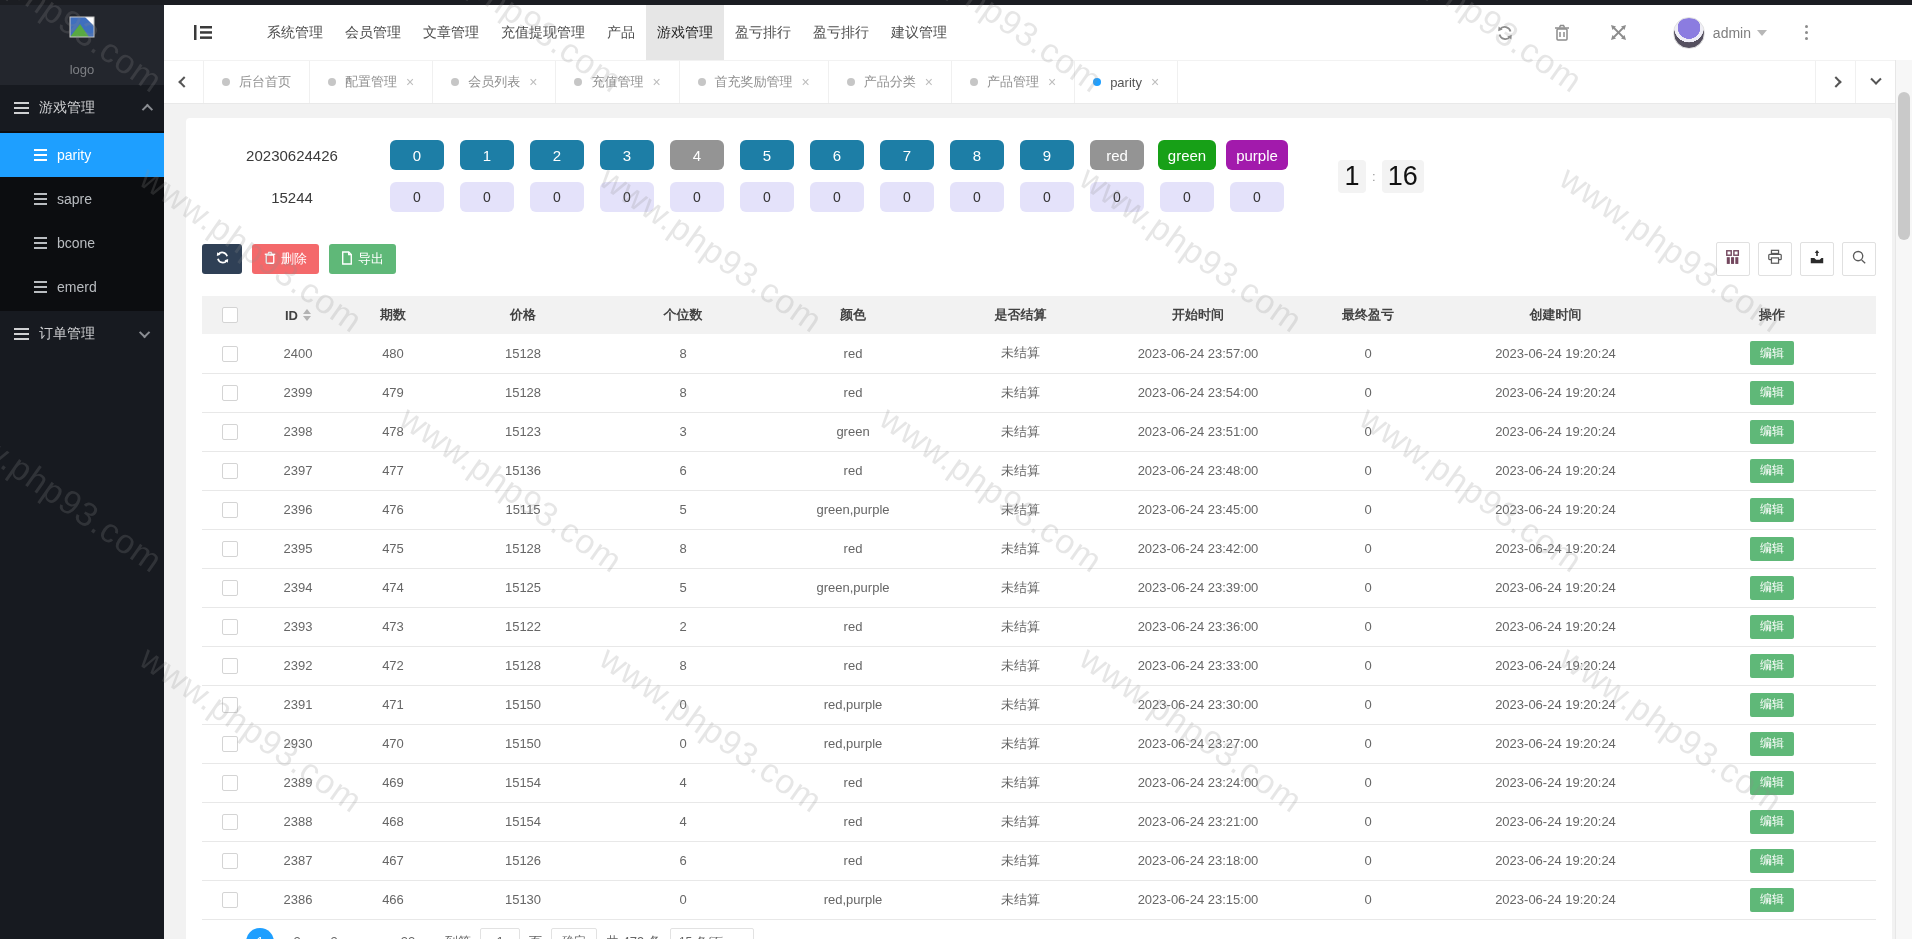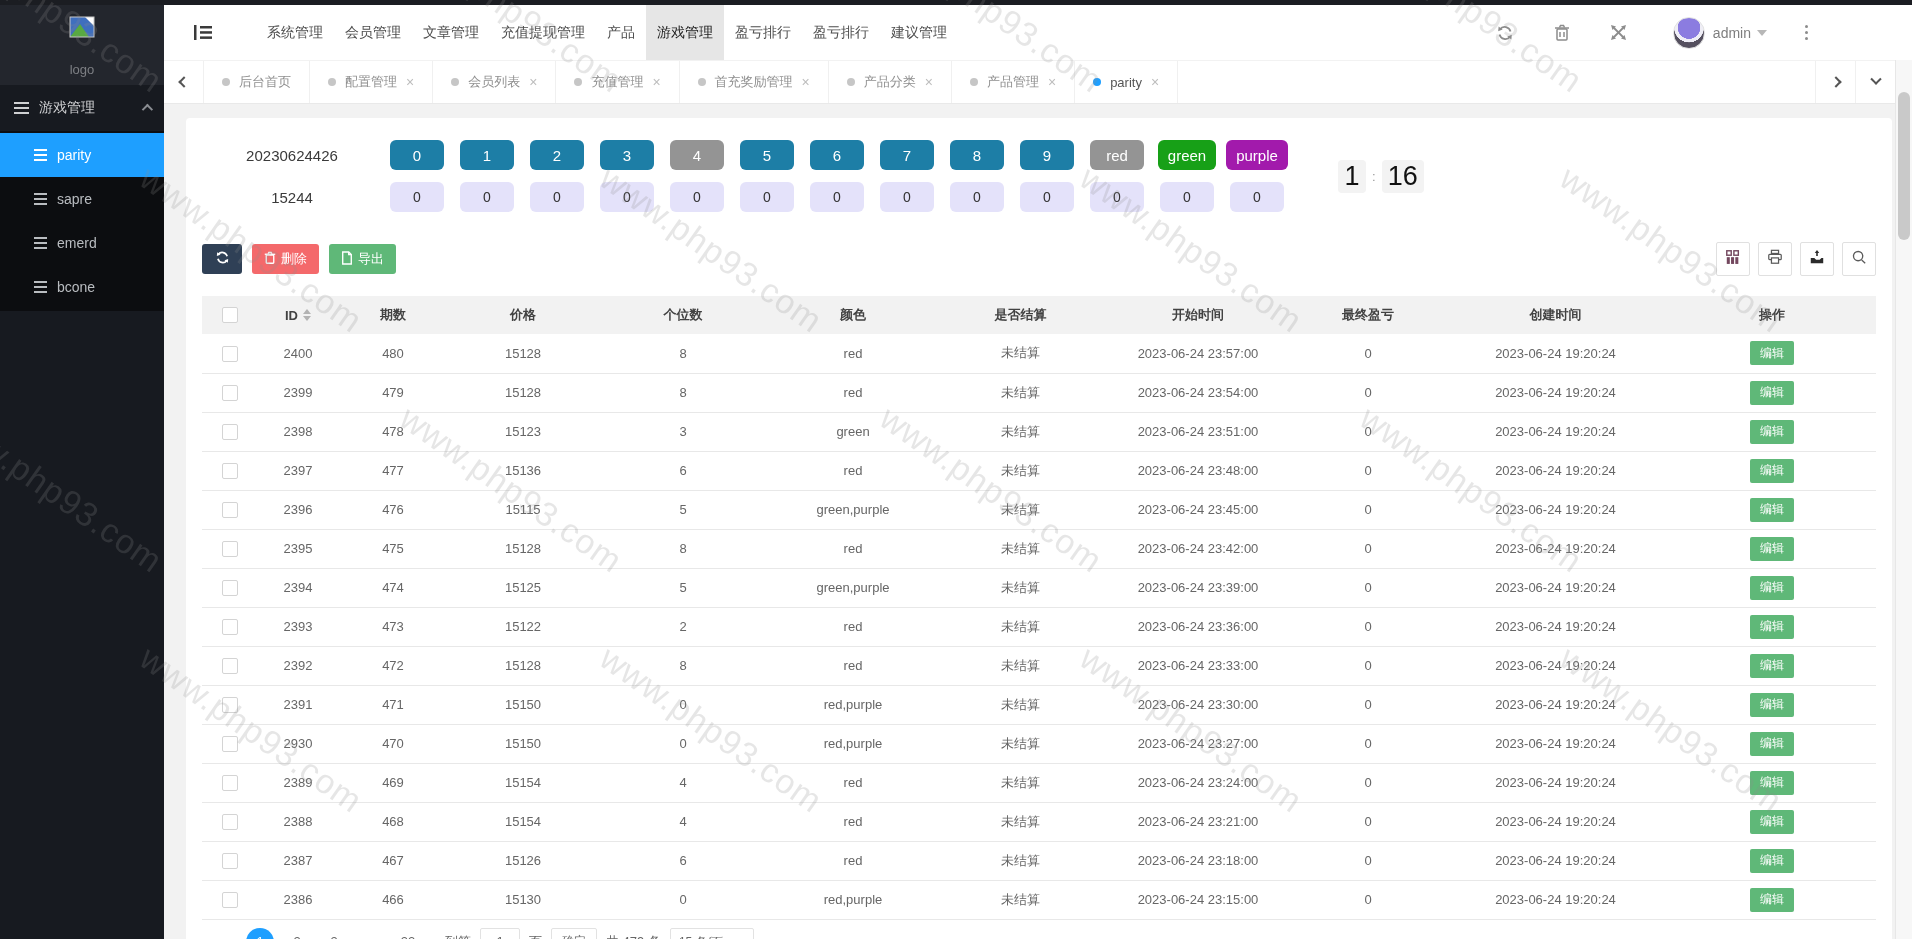--- a/index.html
+++ b/index.html
@@ -133,26 +133,31 @@
         <div class="submenu-item active">
           <span class="i-list sm"></span>
           <span class="menu-label">parity</span>
         </div>
         <div class="submenu-item">
           <span class="i-list sm"></span>
           <span class="menu-label">sapre</span>
         </div>
         <div class="submenu-item">
           <span class="i-list sm"></span>
-          <span class="menu-label">emerd</span>
+          <span class="menu-label">bcone</span>
         </div>
         <div class="submenu-item">
           <span class="i-list sm"></span>
-          <span class="menu-label">bcone</span>
-        </div>
+          <span class="menu-label">emerd</span>
+        </div>
+      </div>
+      <div class="menu-group">
+        <span class="i-list"></span>
+        <span class="menu-label">订单管理</span>
+        <span class="chev down"></span>
       </div>
     </div>
 </div>
 
 <div class="main">
 
   <div class="header">
     <span class="burger">
       <svg width="18" height="15" viewBox="0 0 18 15">
         <rect x="0" y="0" width="2.5" height="15" fill="#3a3a3a"></rect>

